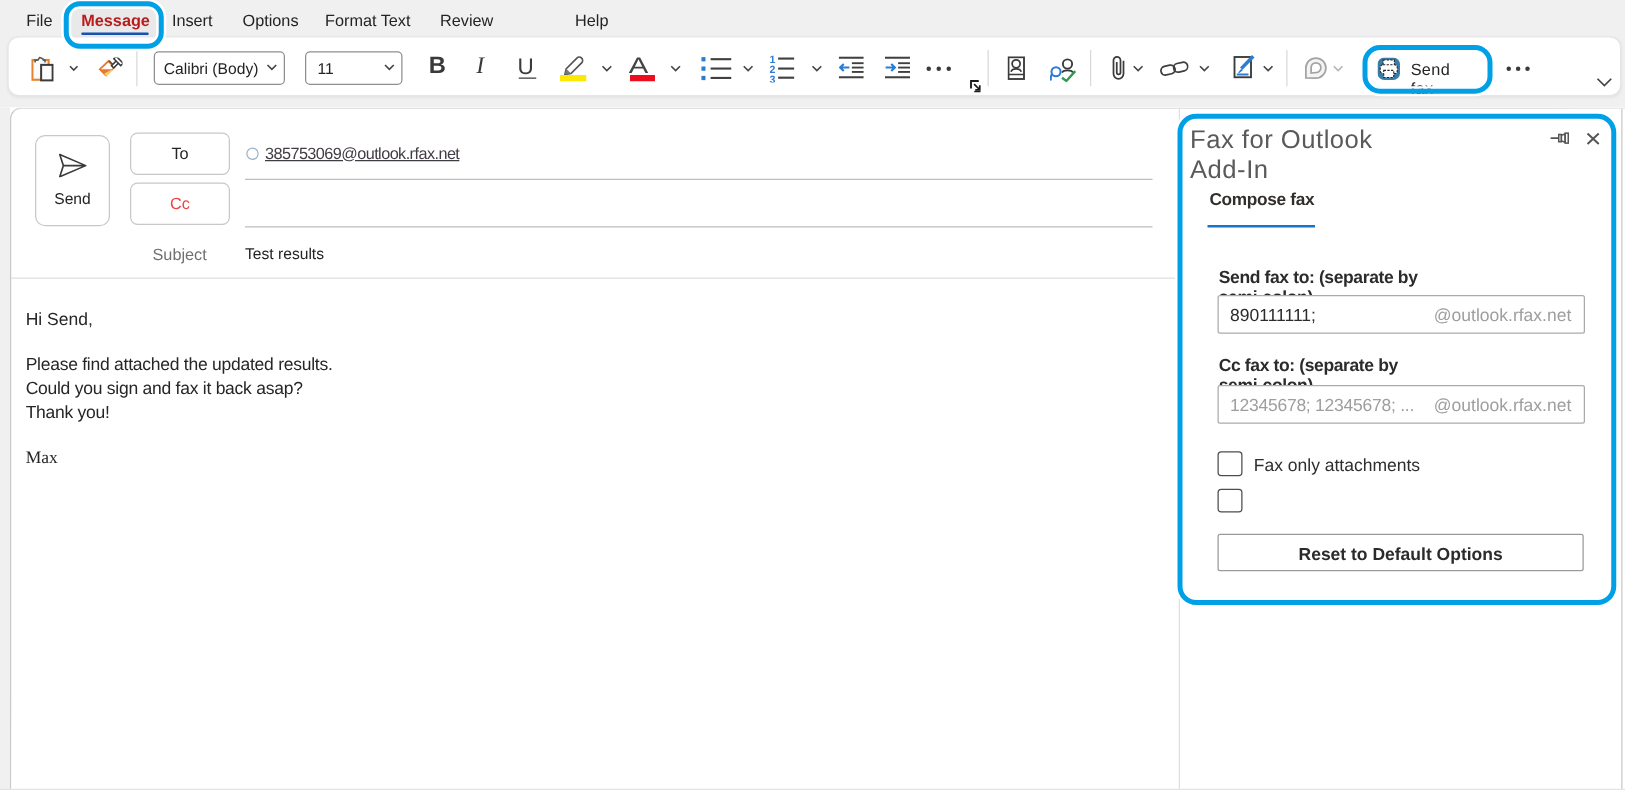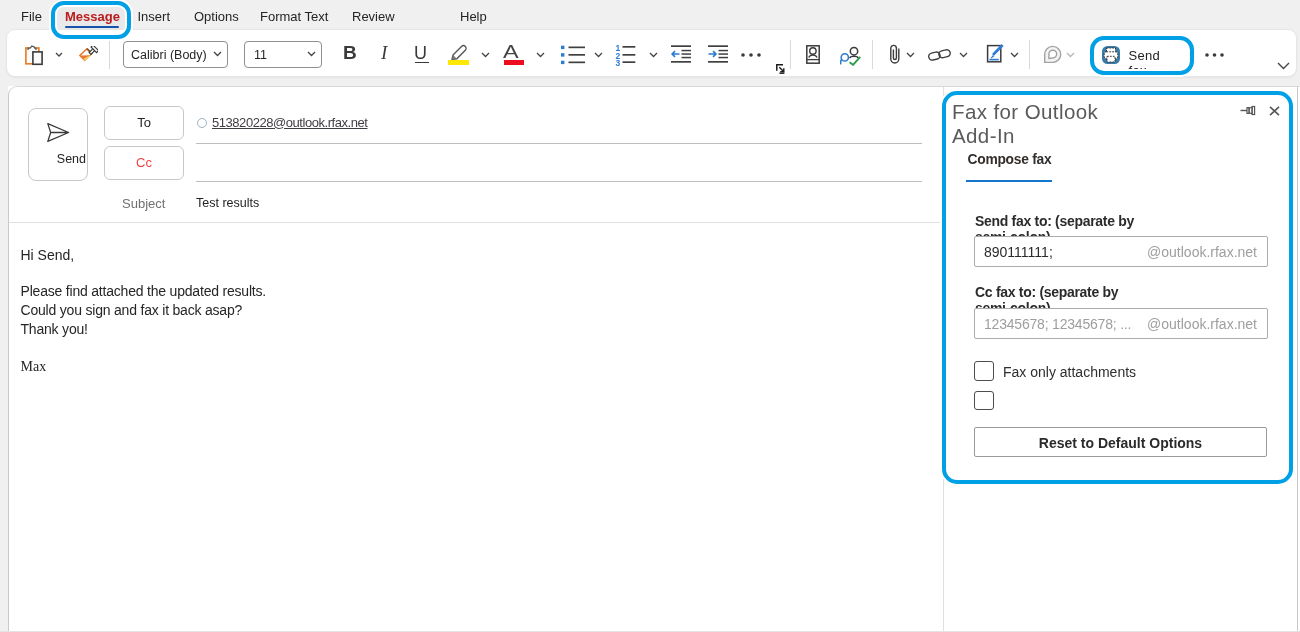--- a/index.html
+++ b/index.html
@@ -236,29 +236,29 @@
   <div class="abs" style="left:0;top:86px;width:1300px;height:546px;background:#fff;"></div>
   <div class="abs" style="left:0;top:86px;width:8px;height:546px;background:#f0f0f0;"></div>
   <div class="abs" style="left:8px;top:86px;width:1292px;height:546px;border-top:1px solid #d8d8d8;border-left:1px solid #c9c9c9;border-top-left-radius:9px;"></div>
   <div class="abs" style="left:943px;top:87px;width:1px;height:545px;background:#e0e0e0;"></div>
   <div class="abs" style="left:1297px;top:87px;width:1px;height:545px;background:#c9c9c9;"></div>
 
   <div class="abs" style="left:28px;top:108px;width:60px;height:73px;border:1px solid #c8c8c8;border-radius:8px;background:#fff;"></div>
   <svg class="abs" style="left:46px;top:122px;" width="24" height="20" viewBox="0 0 24 20">
     <path d="M1.8 1.6 L22.6 10.5 L1.8 19.4 L4.7 10.5 Z M4.7 10.5 L22.6 10.5" fill="none" stroke="#3a3a3a" stroke-width="1.3" stroke-linejoin="round"></path>
   </svg>
-  <div class="abs" style="left:30px;top:152px;width:56px;text-align:right;font-size:12.5px;color:#242424;">Send</div>
+  <div class="abs" style="left:30px;top:152px;width:56px;text-align:center;font-size:12.5px;color:#242424;">Send</div>
 
   <div class="abs" style="left:104px;top:106px;width:80px;height:34px;border:1px solid #c8c8c8;border-radius:6px;background:#fff;"></div>
   <div class="abs" style="left:104px;top:106px;width:80px;height:34px;line-height:34px;text-align:center;font-size:13px;color:#242424;">To</div>
   <div class="abs" style="left:104px;top:146px;width:80px;height:34px;border:1px solid #c8c8c8;border-radius:6px;background:#fff;"></div>
   <div class="abs" style="left:104px;top:146px;width:80px;height:34px;line-height:34px;text-align:center;font-size:13px;color:#ef4444;">Cc</div>
 
   <div class="abs" style="left:197px;top:118px;width:10px;height:10px;border:1.4px solid #9db3c8;border-radius:50%;"></div>
-  <div class="abs" style="left:212px;top:114.5px;font-size:13px;letter-spacing:-0.45px;color:#423c44;text-decoration:underline;">513820228@outlook.rfax.net</div>
+  <div class="abs" style="left:212px;top:114.5px;font-size:13px;letter-spacing:-0.45px;color:#423c44;text-decoration:underline;">385753069@outlook.rfax.net</div>
   <div class="abs" style="left:196px;top:143px;width:726px;height:1px;background:#bdbdbd;"></div>
   <div class="abs" style="left:196px;top:181px;width:726px;height:1px;background:#bdbdbd;"></div>
 
   <div class="abs" style="left:122px;top:196px;font-size:13px;color:#707070;">Subject</div>
   <div class="abs" style="left:196px;top:196px;font-size:12.5px;color:#242424;">Test results</div>
   <div class="abs" style="left:9px;top:222px;width:934px;height:1px;background:#e0e0e0;"></div>
 
   <div class="abs" style="left:20.5px;top:246.5px;font-size:14px;color:#262626;">Hi Send,</div>
   <div class="abs" style="left:20.5px;top:281.5px;font-size:14px;letter-spacing:-0.2px;line-height:19.2px;color:#262626;">
     Please find attached the updated results.<br>

